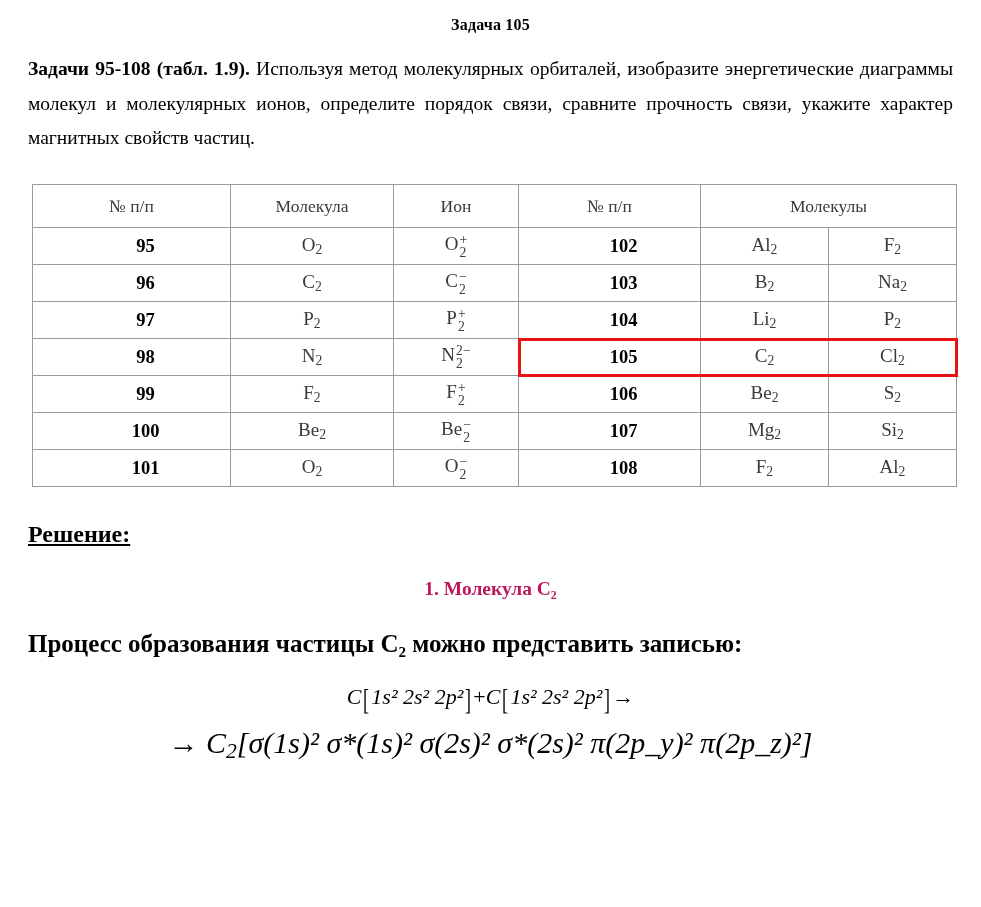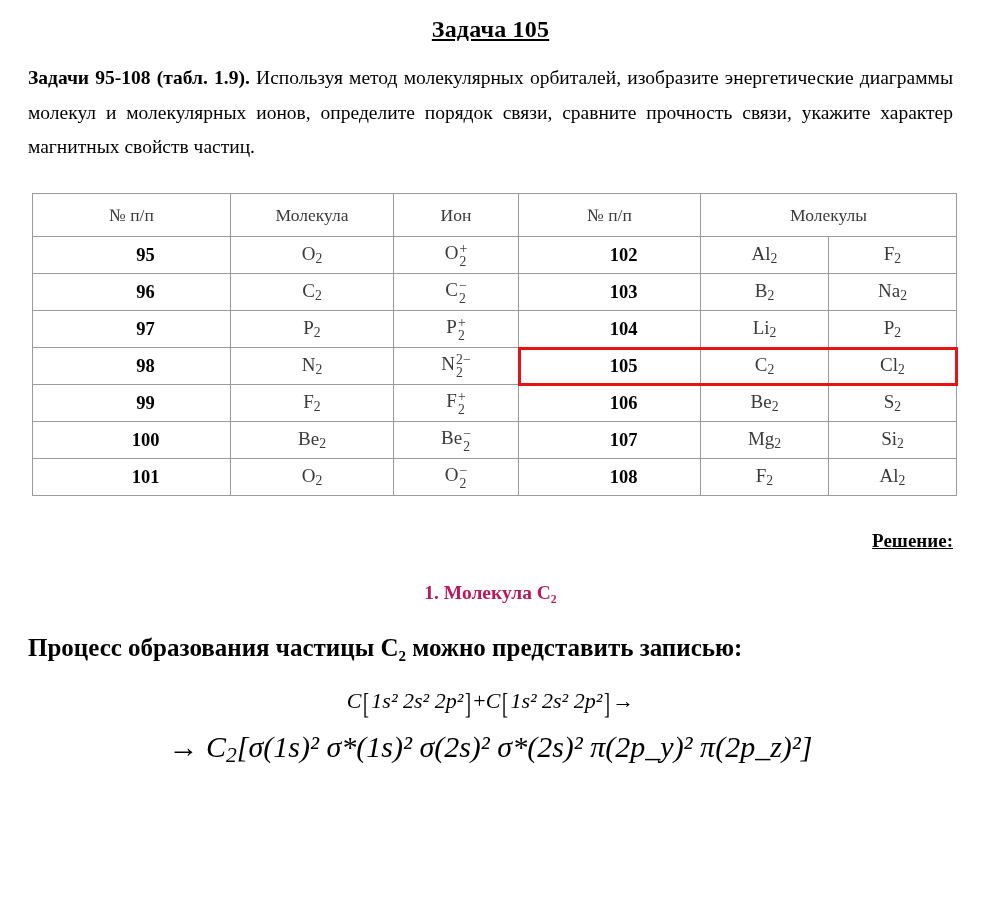--- a/index.html
+++ b/index.html
@@ -18,22 +18,21 @@
   .page {
     width: 981px;
     height: 907px;
     box-sizing: border-box;
     padding: 10px 28px 0 28px;
     position: relative;
   }
   .doc-title {
     text-align: center;
     font-weight: bold;
-    font-size: 24px;
-    text-decoration: underline;
+    font-size: 16px;
     margin: 6px 0 18px 0;
     letter-spacing: 0.2px;
   }
   .para {
     font-size: 19.5px;
     line-height: 1.78;
     text-align: justify;
     text-justify: inter-word;
     margin: 0 0 6px 0;
   }
@@ -93,23 +92,23 @@
   .supsub span { display: block; }
   
   .hl-box {
     position: absolute;
     border: 3px solid #e81313;
     pointer-events: none;
     box-sizing: border-box;
   }
   
   .solution-title {
-    text-align: right;
-    font-weight: bold;
-    font-size: 19px;
+    text-align: left;
+    font-weight: bold;
+    font-size: 24px;
     text-decoration: underline;
     margin: 34px 0 0 0;
   }
   .red-head {
     color: #be185d;
     font-weight: bold;
     font-size: 19.5px;
     margin: 30px 0 0 0;
     text-align: center;
   }

